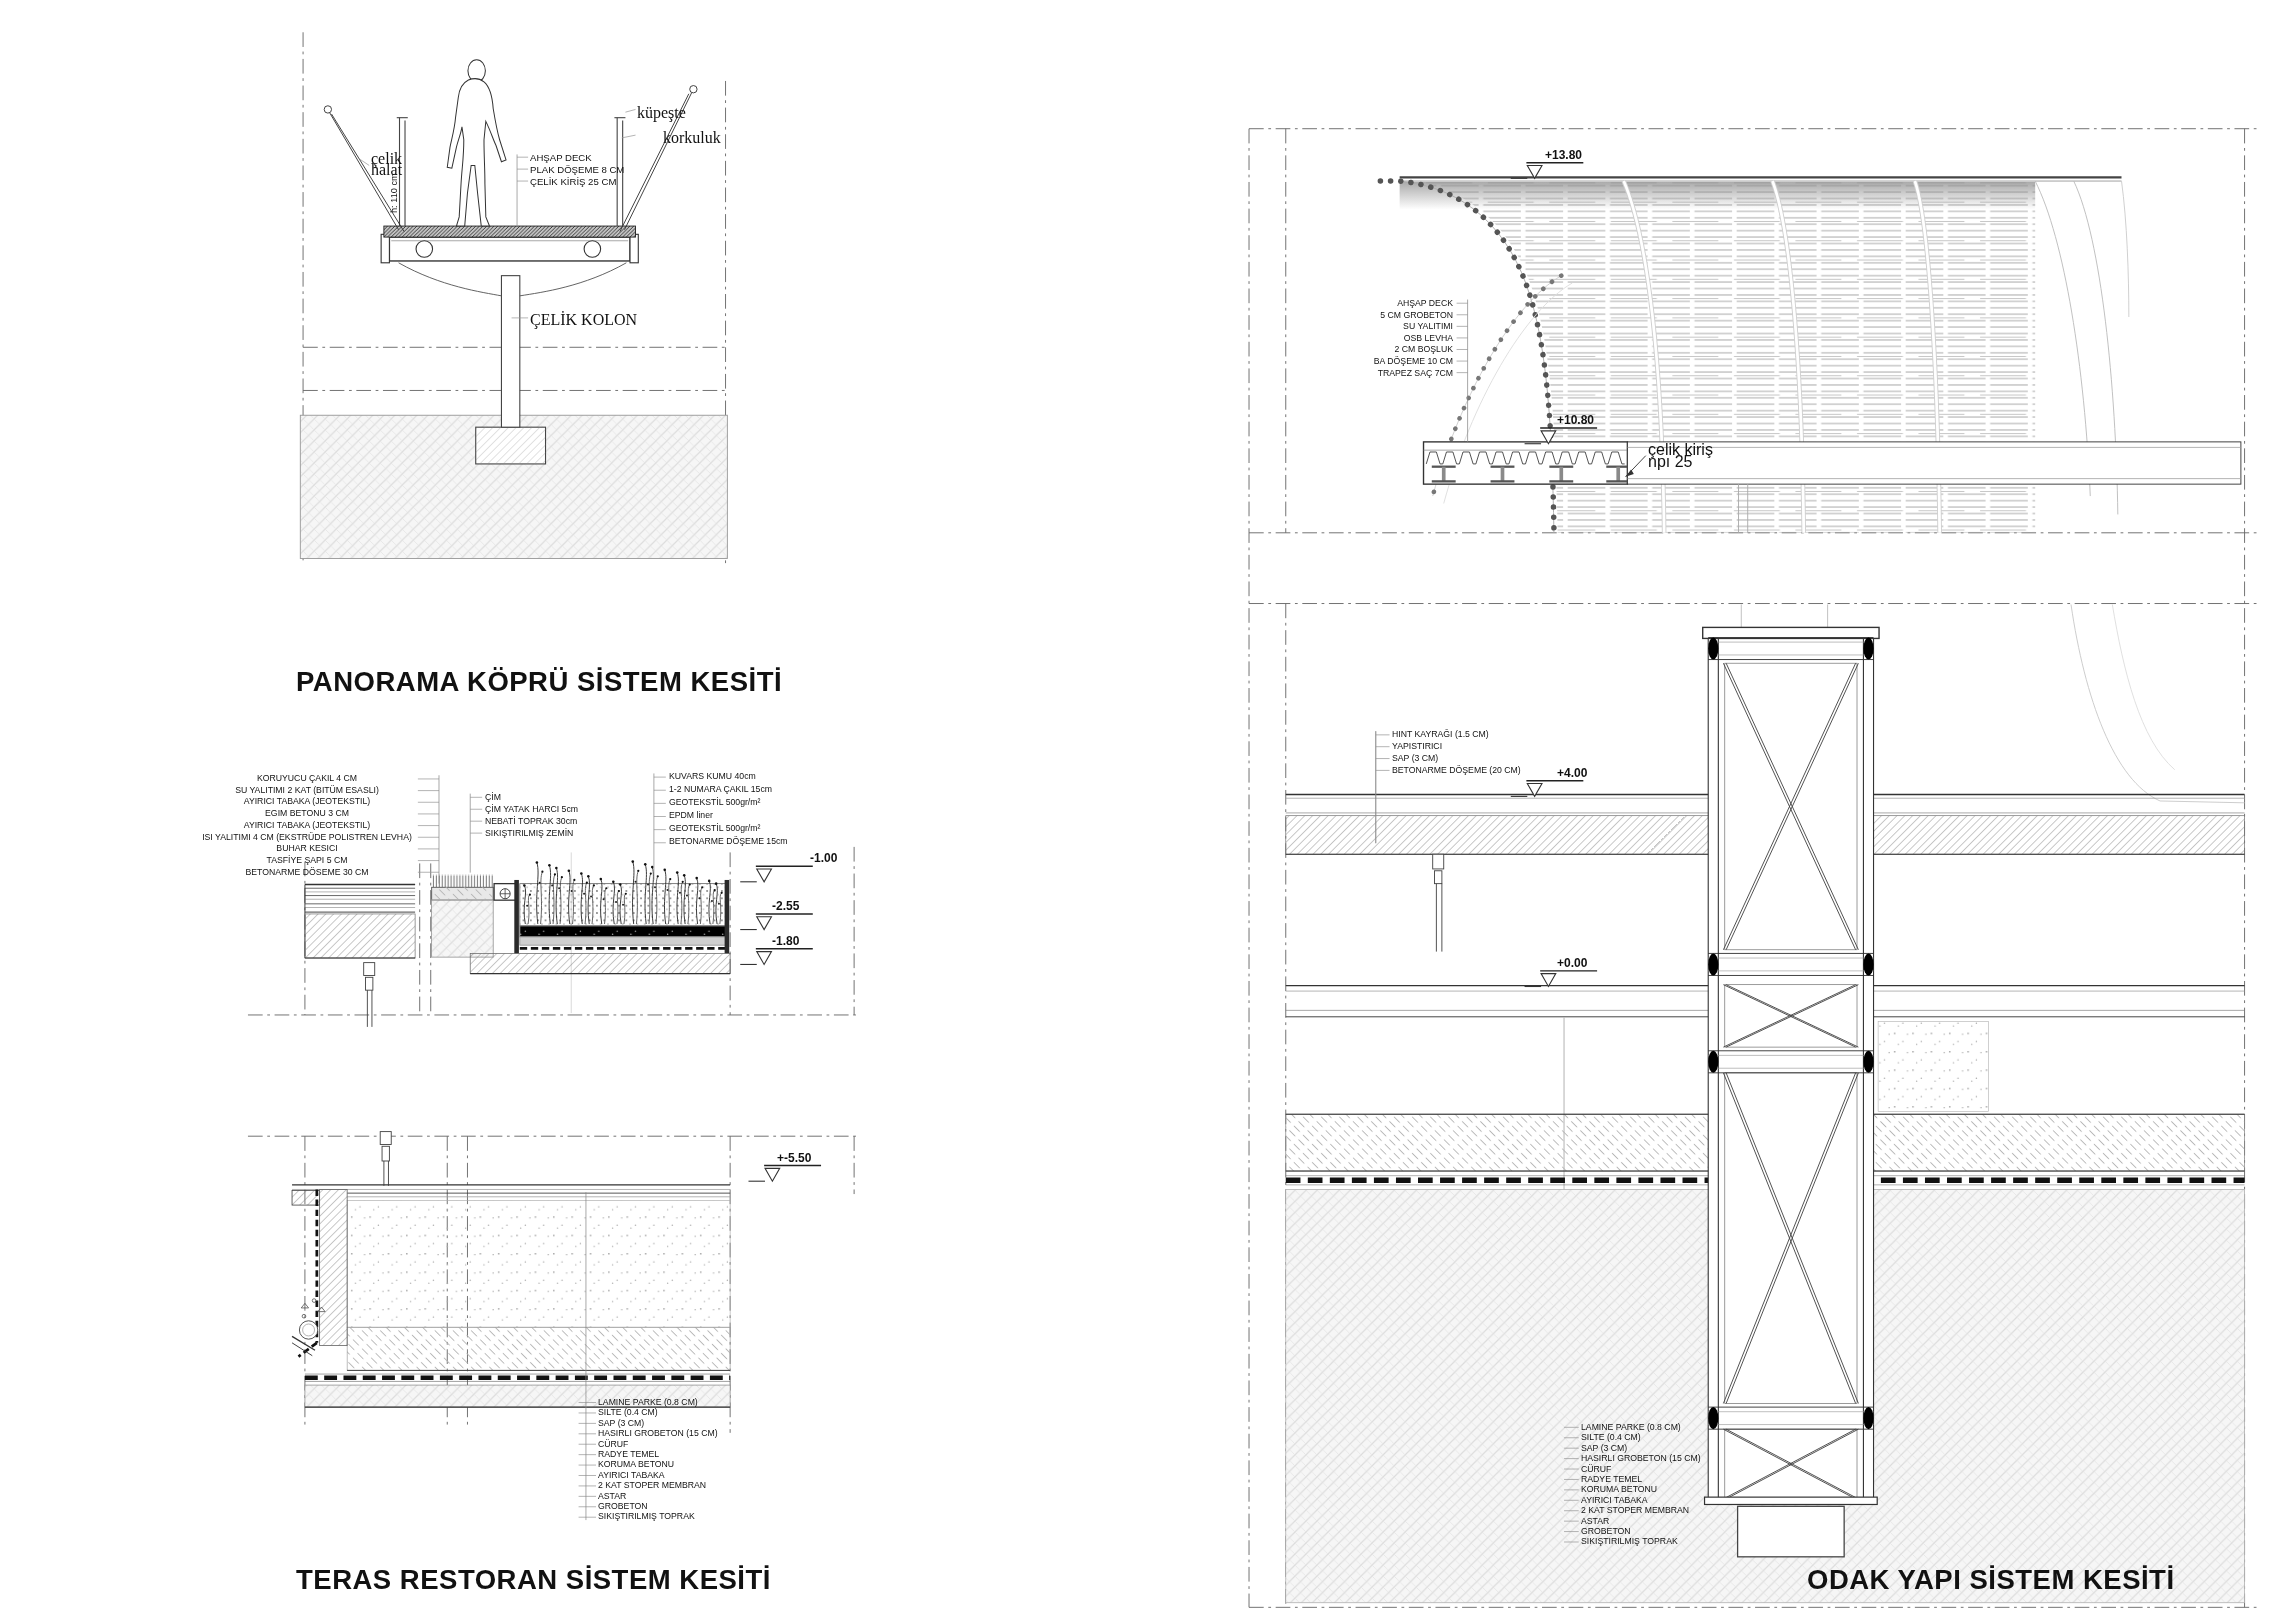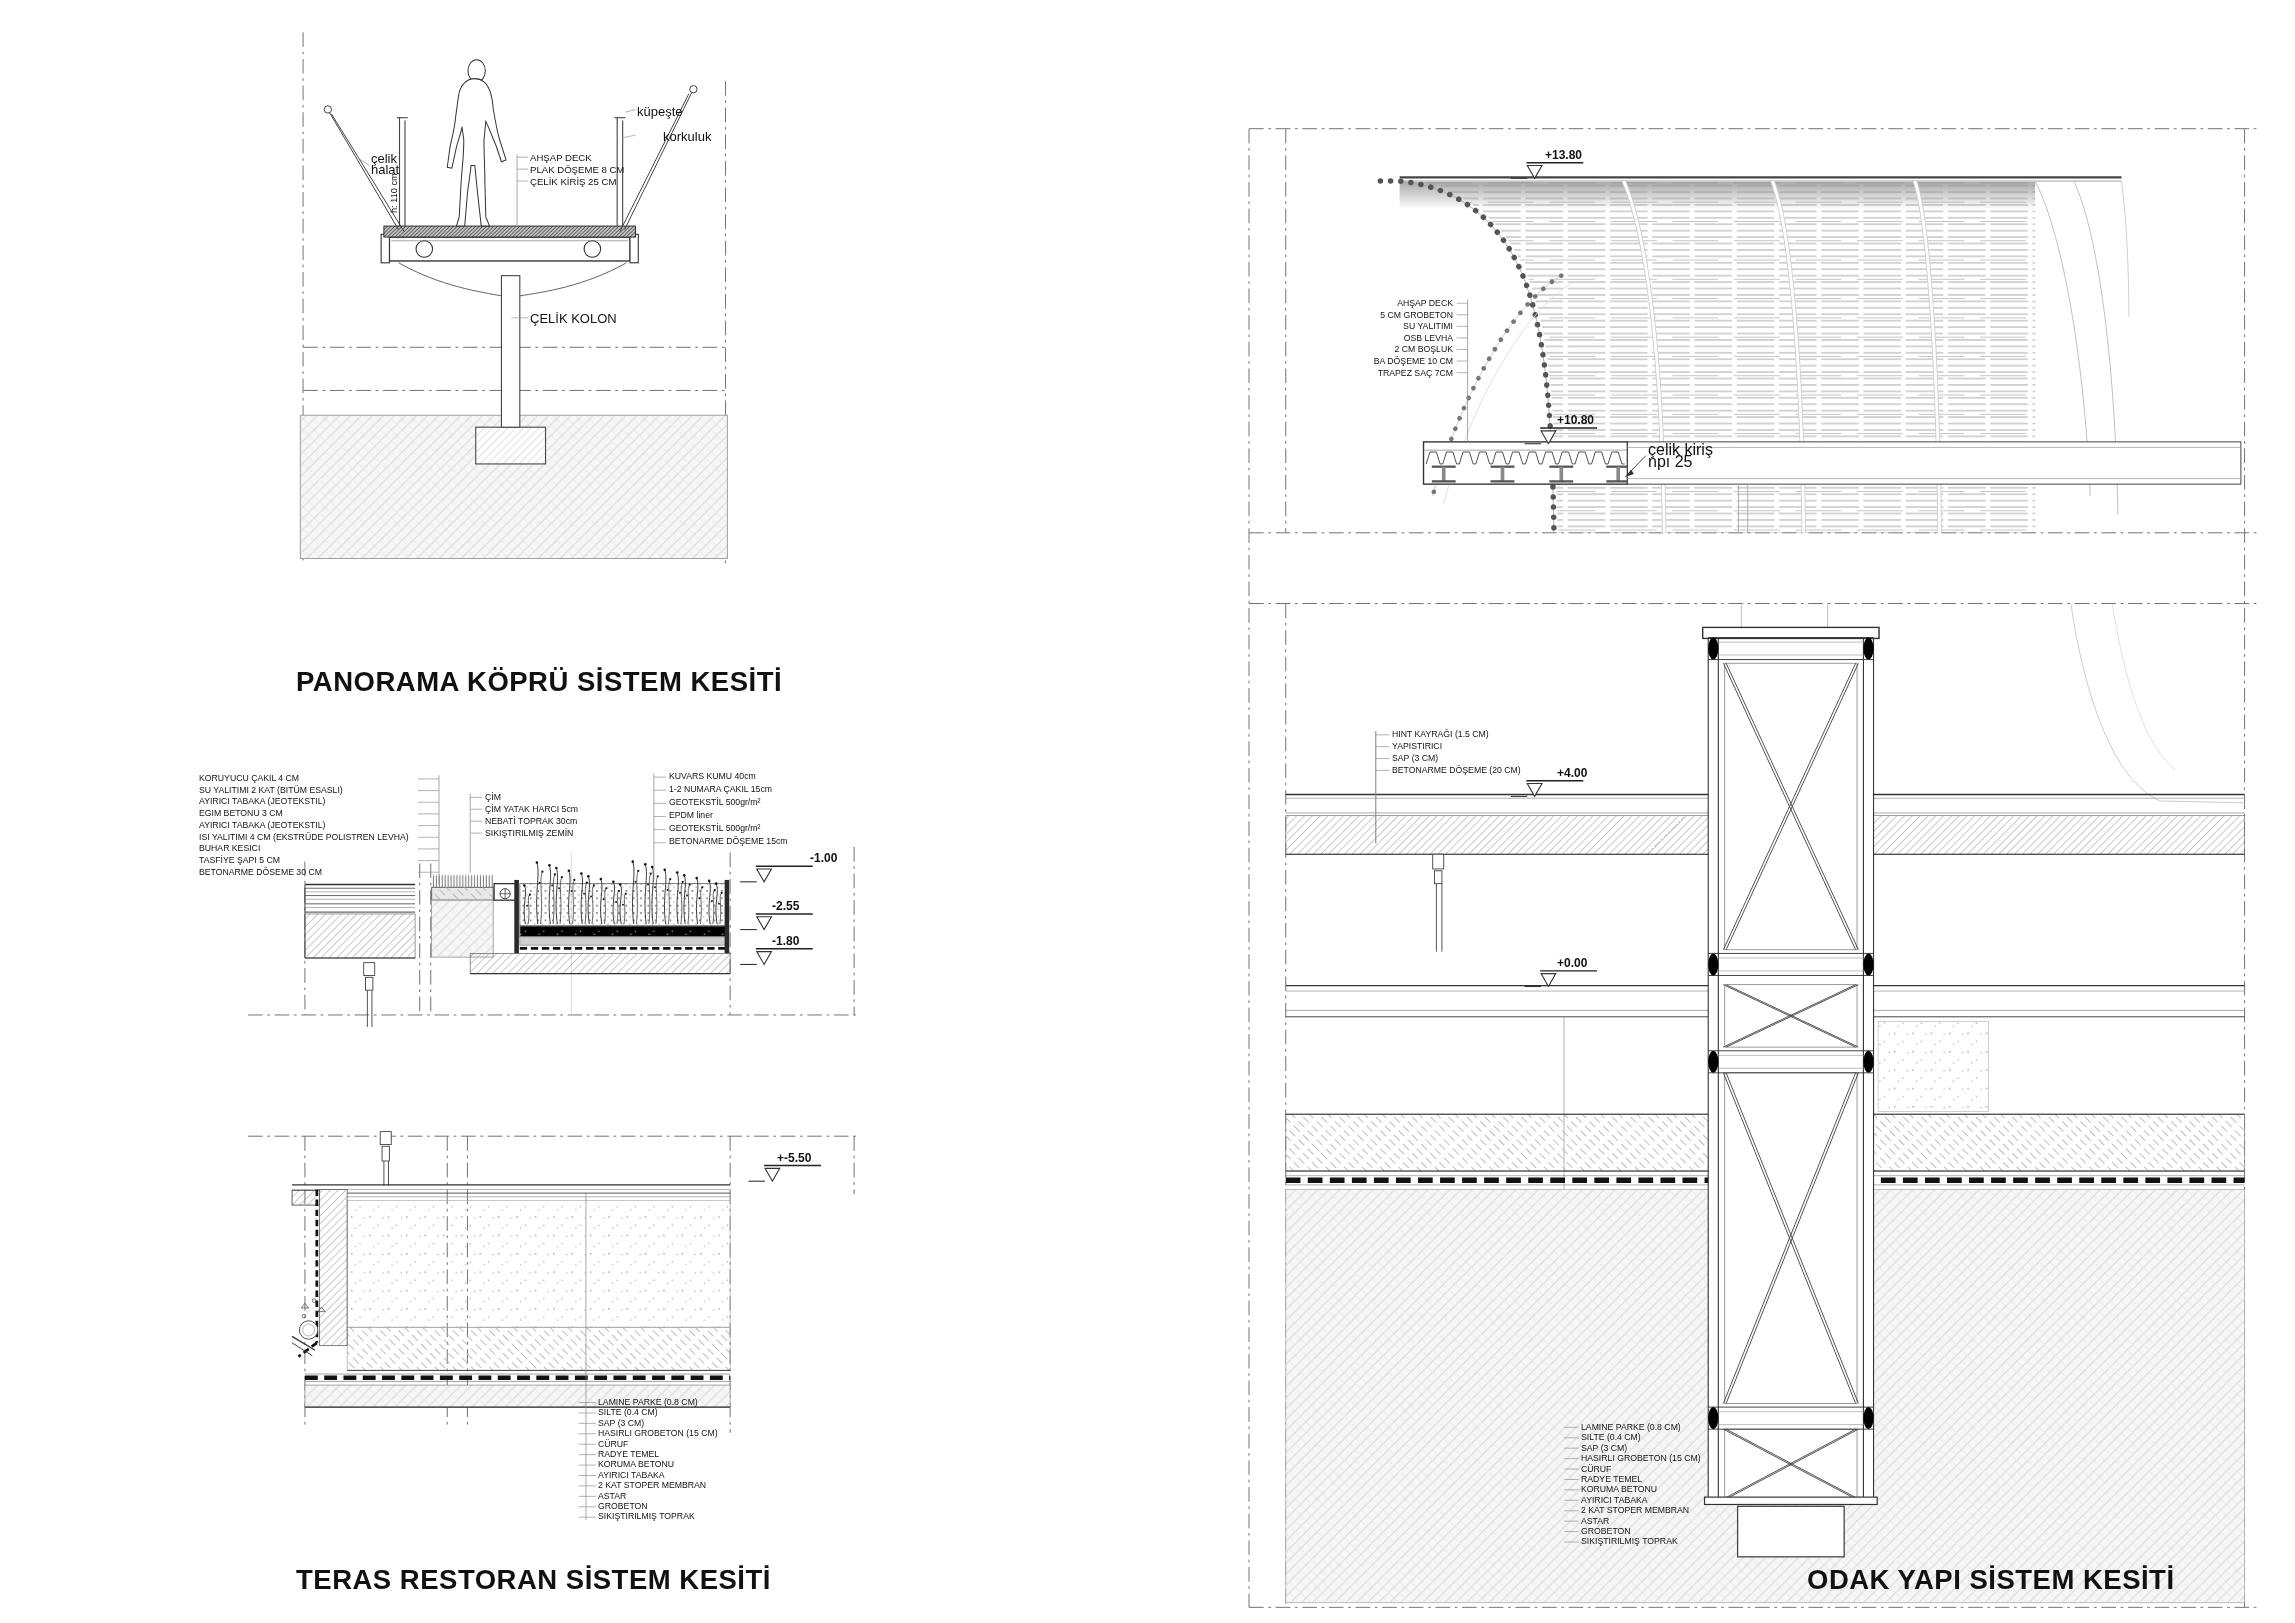--- a/index.html
+++ b/index.html
@@ -2,21 +2,21 @@
 <html style="font-size:14.7px"><head>
 <meta charset="utf-8">
 <style>
   html,body{margin:0;padding:0;background:#fff;}
   .page{position:relative;width:2296px;height:1624px;background:#fff;
         font-family:"Liberation Sans",sans-serif;color:#111;overflow:hidden;}
   svg.canvas{position:absolute;left:0;top:0;}
   .title{position:absolute;font-weight:bold;font-size:27.5px;letter-spacing:0.5px;white-space:nowrap;}
   .lbl-block{position:absolute;font-size:8.7px;white-space:nowrap;}
   .lbl-block div{white-space:nowrap;}
-  .slbl{position:absolute;font-size:13px;white-space:nowrap;}
+  .slbl{position:absolute;font-size:16px;white-space:nowrap;font-family:Liberation Serif, serif;}
   .marker{position:absolute;font-weight:bold;font-size:12px;white-space:nowrap;}
   .vtext{position:absolute;font-size:9.2px;writing-mode:vertical-rl;transform:rotate(180deg);white-space:nowrap;}
   .kiris{position:absolute;font-size:16px;line-height:12.4px;white-space:nowrap;}
 </style>
 </head>
 <body>
 
 <div class="page">
 
 <svg class="canvas" width="2296" height="1624" viewBox="0 0 2500 1768">
@@ -586,21 +586,21 @@
 <div class="slbl" style="left:663px;top:129px">korkuluk</div>
 <div class="slbl" style="left:371px;top:153px;width:39px;white-space:normal;line-height:11px">çelik halat</div>
 <div class="vtext" style="left:389px;top:152px;height:61px">h: 110 cm</div>
 <div class="lbl-block" style="left:530px;top:152px;line-height:12px;font-size:9.6px">
   <div>AHŞAP DECK</div>
   <div>PLAK DÖŞEME 8 CM</div>
   <div>ÇELİK KİRİŞ 25 CM</div>
 </div>
 <div class="slbl" style="left:530px;top:311px">ÇELİK KOLON</div>
 
-<div class="lbl-block" style="left:199px;top:773px;width:216px;text-align:left;line-height:11.7px">
+<div class="lbl-block" style="left:199px;top:773px;width:216px;text-align:center;line-height:11.7px">
   <div>KORUYUCU ÇAKIL 4 CM</div>
   <div>SU YALITIMI 2 KAT (BITÜM ESASLI)</div>
   <div>AYIRICI TABAKA (JEOTEKSTIL)</div>
   <div>EGIM BETONU 3 CM</div>
   <div>AYIRICI TABAKA (JEOTEKSTIL)</div>
   <div>ISI YALITIMI 4 CM (EKSTRÜDE POLISTREN LEVHA)</div>
   <div>BUHAR KESICI</div>
   <div>TASFİYE ŞAPI 5 CM</div>
   <div>BETONARME DÖSEME 30 CM</div>
 </div>

